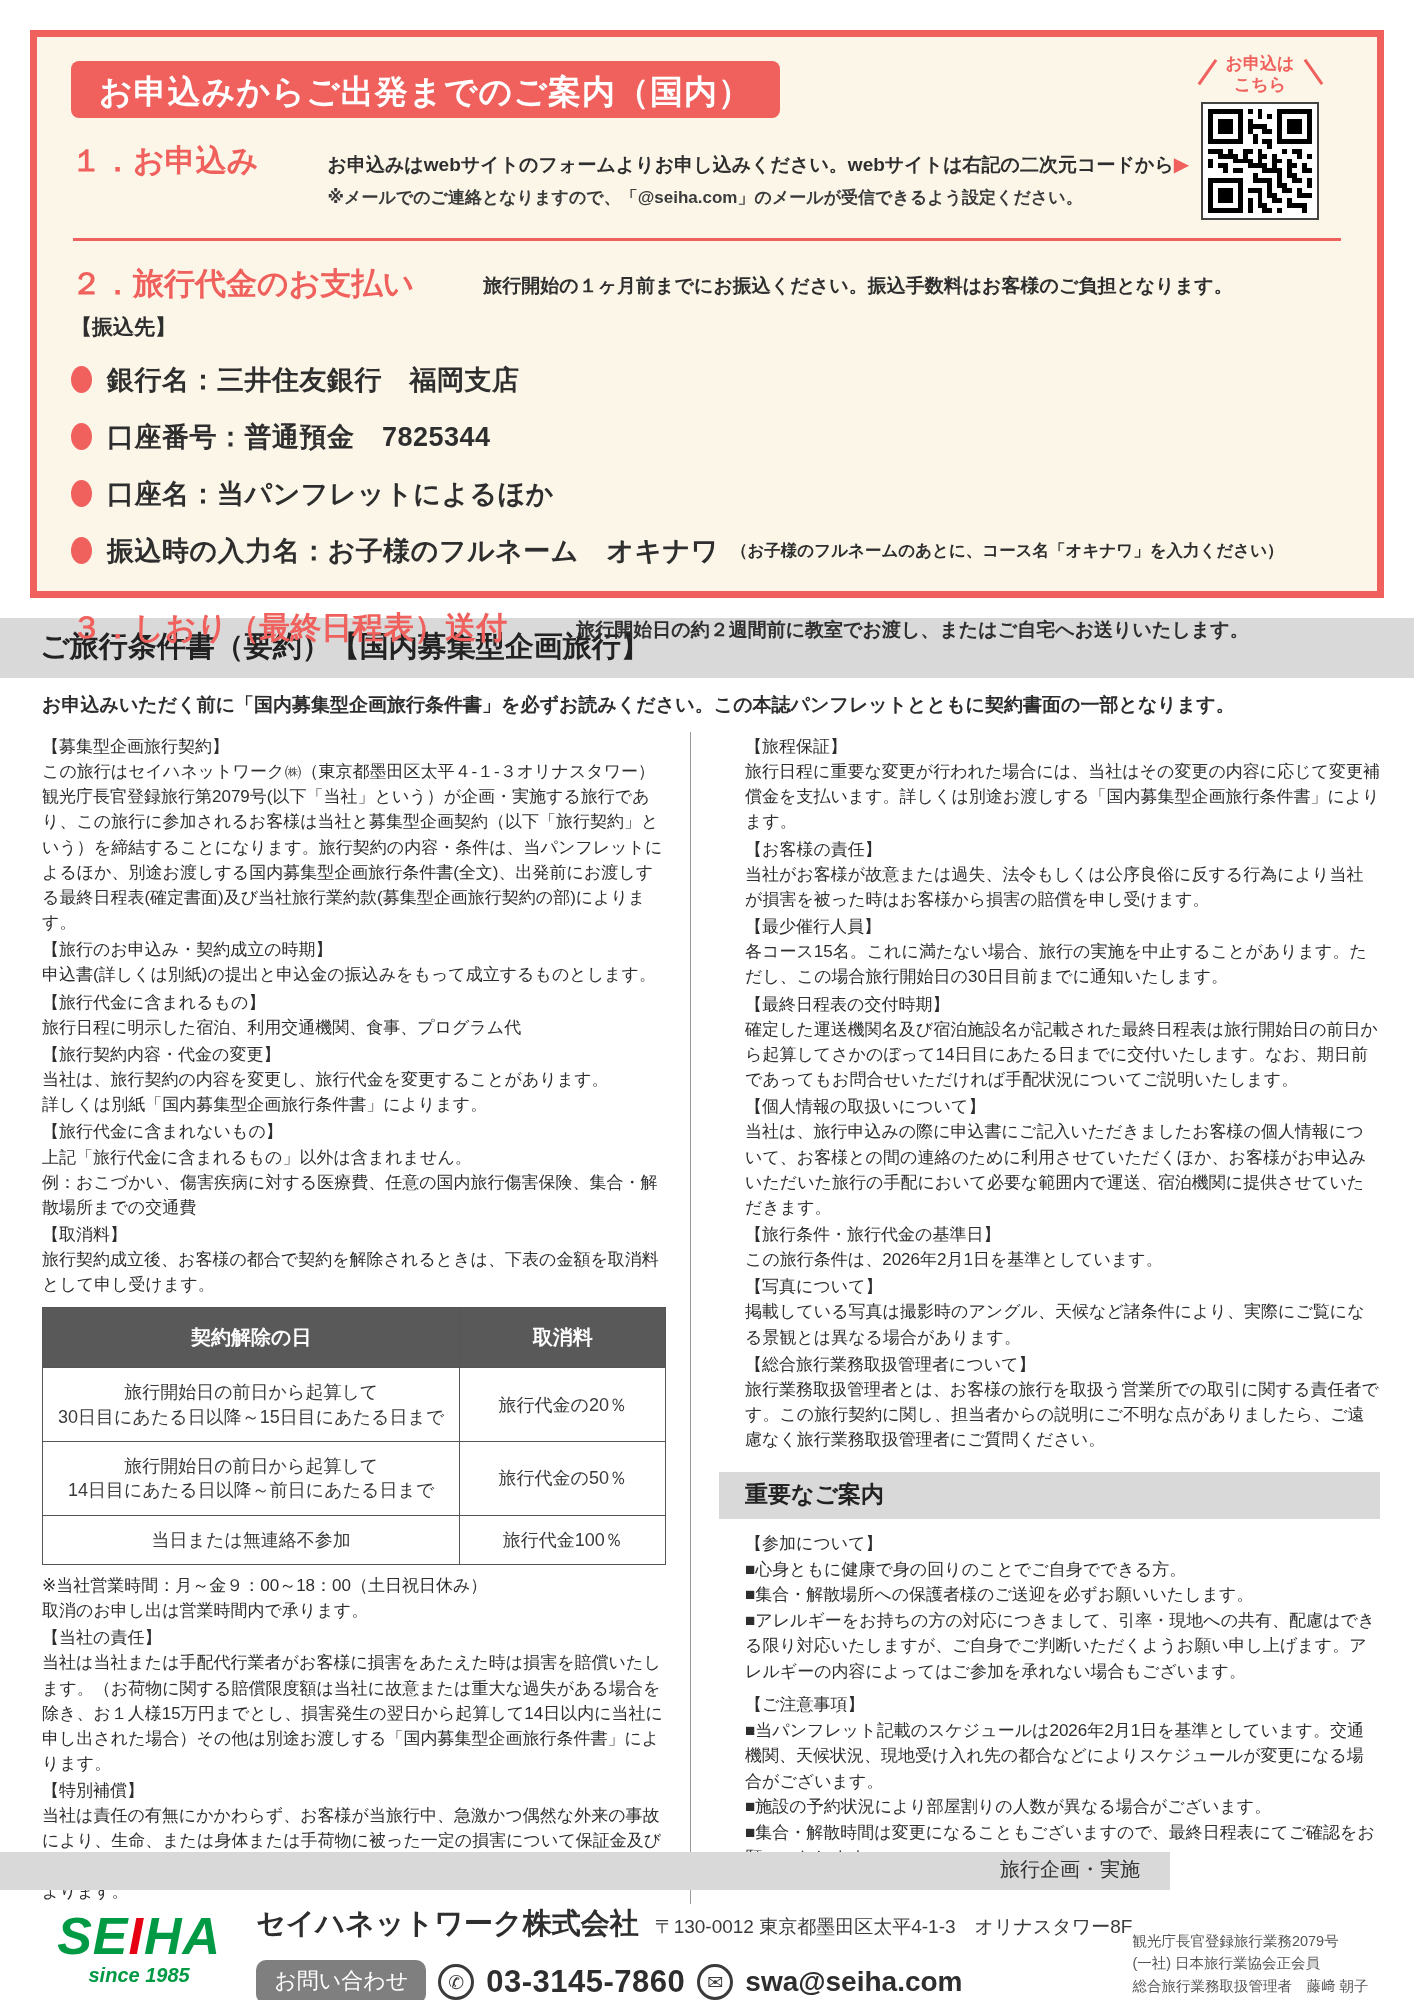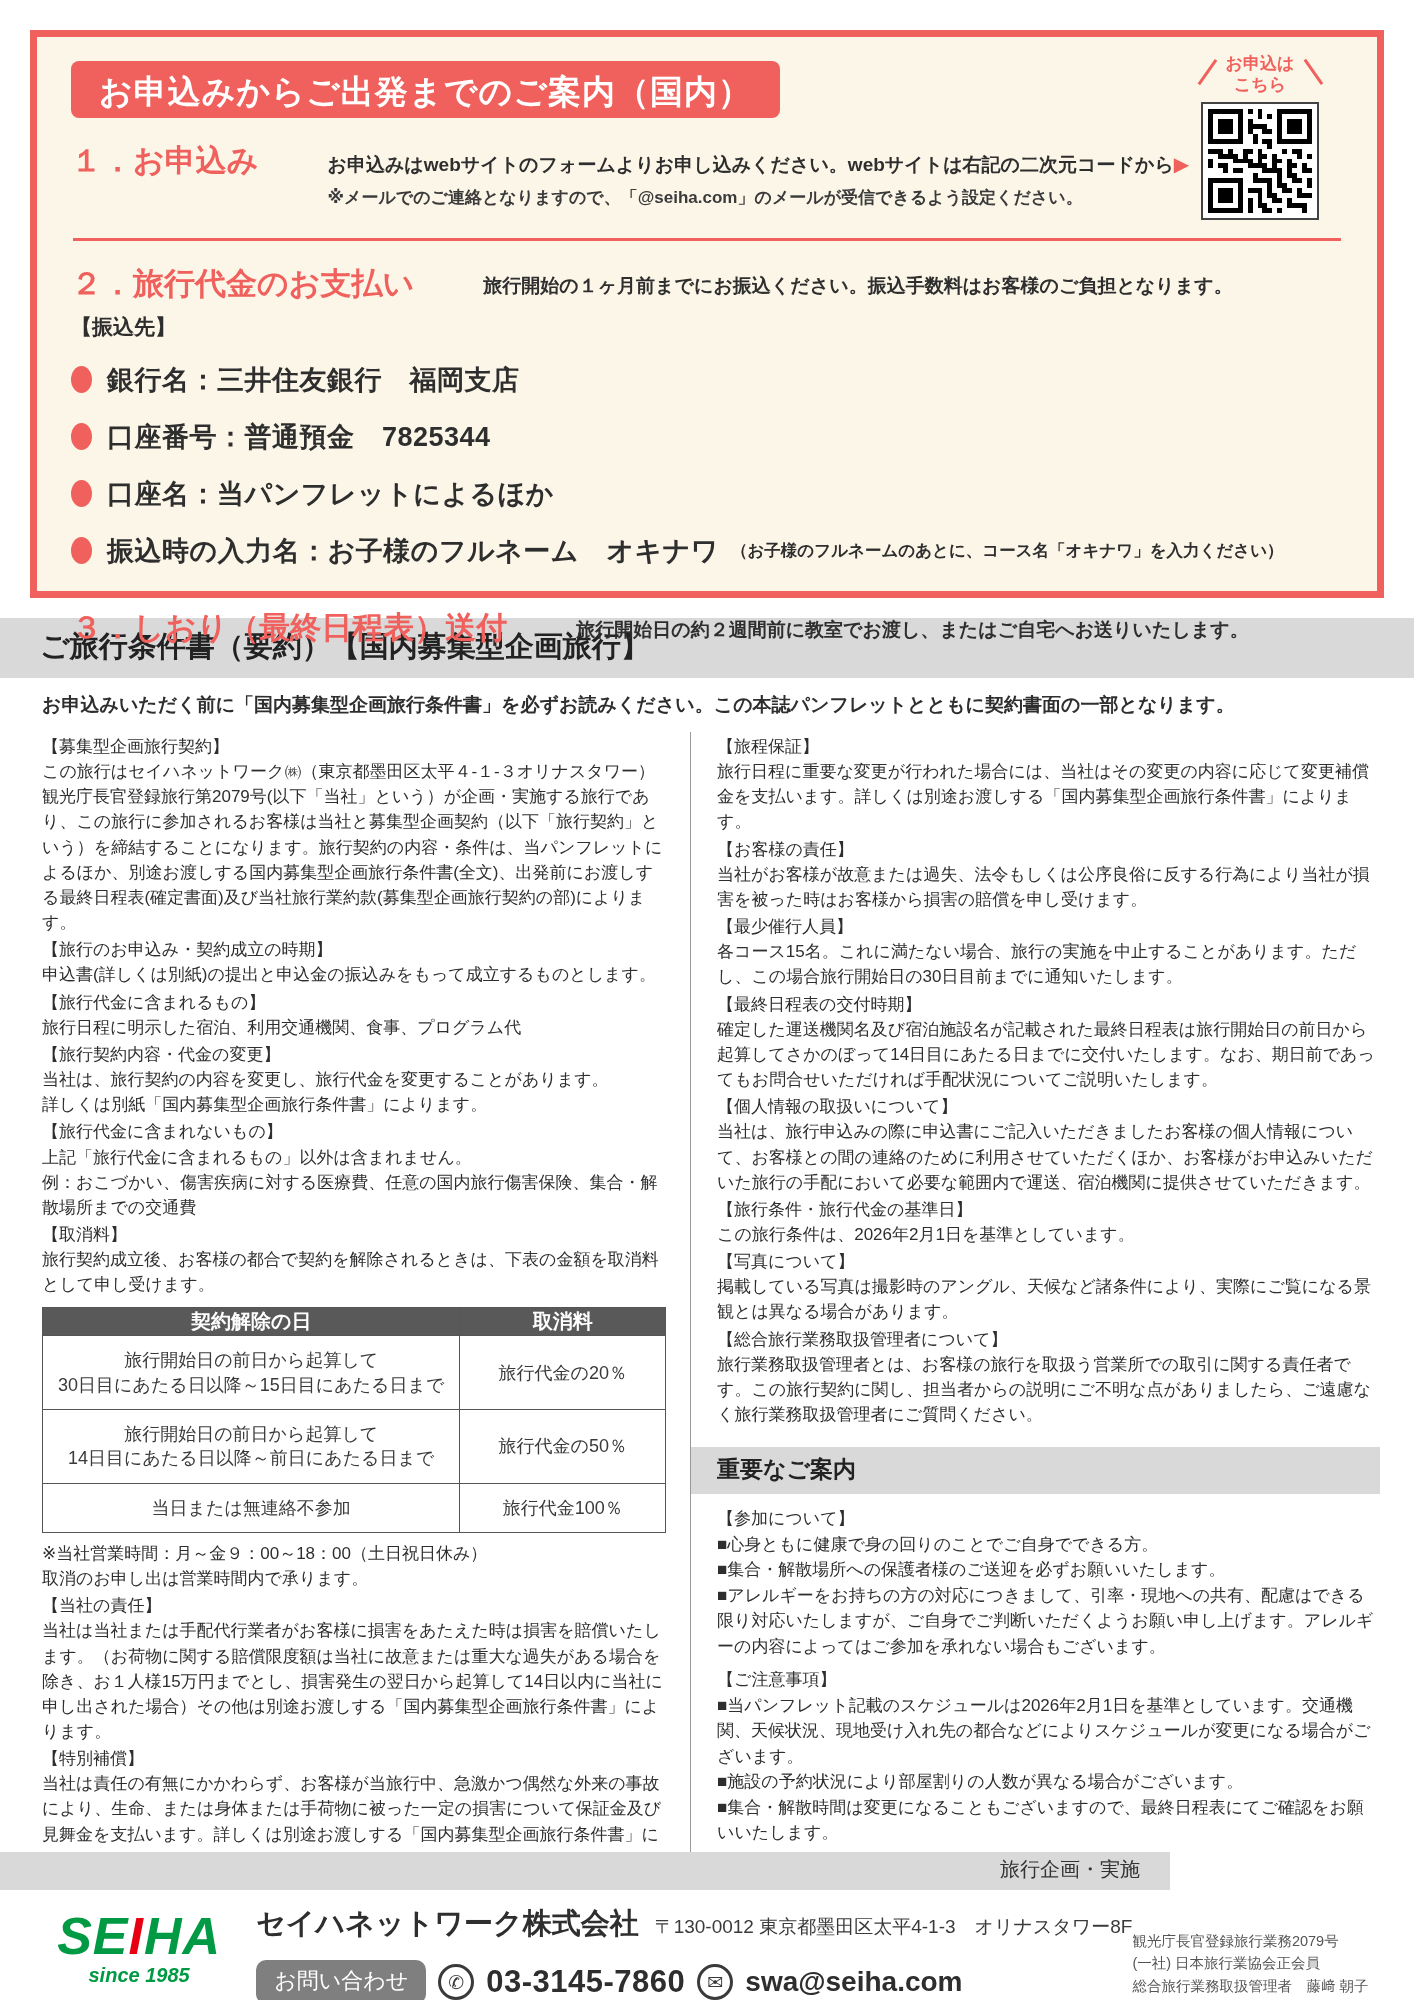--- a/index.html
+++ b/index.html
@@ -28,29 +28,29 @@
   .qr-label::before { left:0; transform:rotate(35deg); }
   .qr-label::after { right:0; transform:rotate(-35deg); }
   .qr-box { width:118px; height:118px; background:#fff; border:2px solid #444; margin:6px auto 0; padding:5px; }
   .qr-box svg { width:100%; height:100%; display:block; fill:#000; }
 
   
   .cond-bar { margin-top:618px; background:#d9d9d9; padding:9px 40px 11px; font-size:29px; font-weight:bold; color:#222; }
   .cond-intro { font-size:19px; font-weight:bold; margin:14px 42px 10px; }
   .cols { display:flex; align-items:stretch; padding:4px 34px 0 42px; }
   .col-left { width:648px; padding-right:24px; }
-  .col-right { width:690px; border-left:1.5px solid #999; }
+  .col-right { width:690px; border-left:1.5px solid #999;padding-left:28px; }
   .col-right .sec, .col-right .imp-sec { margin-left:26px; }
   .sec { margin-top:2px; }
   .sec h4 { font-size:17px; font-weight:normal; line-height:1.48; }
   .sec h4:empty { display:none; }
   .sec p { font-size:17px; line-height:1.48; white-space:pre-line; }
 
   table.cancel { border-collapse:collapse; width:100%; margin:10px 0 8px; }
-  table.cancel th { background:#595959; color:#fff; font-size:20px; font-weight:bold; padding:0 4px; border:1.5px solid #555; }
+  table.cancel th { background:#595959; color:#fff; font-size:20px; font-weight:bold; padding:16px 4px; border:1.5px solid #555; }
   table.cancel td { border:1.5px solid #555; text-align:center; font-size:18px; line-height:1.35; padding:12px 4px; white-space:pre-line; color:#3a3a3a; }
   table.cancel .c-day { width:67%; }
 
   .imp-bar { background:#d9d9d9; font-size:23px; font-weight:bold; padding:7px 16px 9px 26px; margin:20px 0 12px; color:#222; }
   .imp-sec { margin-top:8px; }
   .imp-sec h4 { font-size:17px; font-weight:normal; line-height:1.5; }
   .imp-sec p { font-size:17px; line-height:1.5; white-space:pre-line; }
 
   
   .plan-bar { position:absolute; left:0; top:1852px; width:1170px; background:#d9d9d9; padding:4px 30px 7px; font-size:20px; color:#333;text-align:right; }

